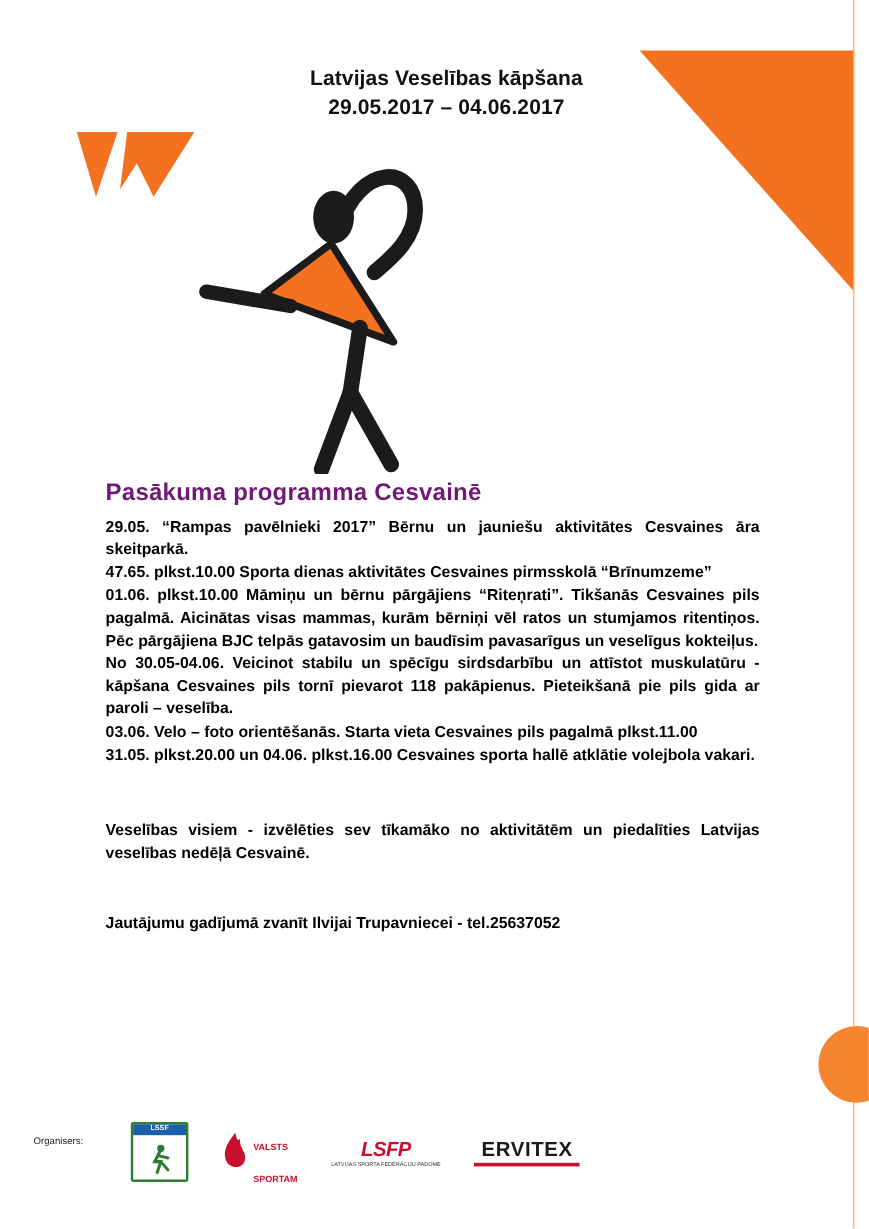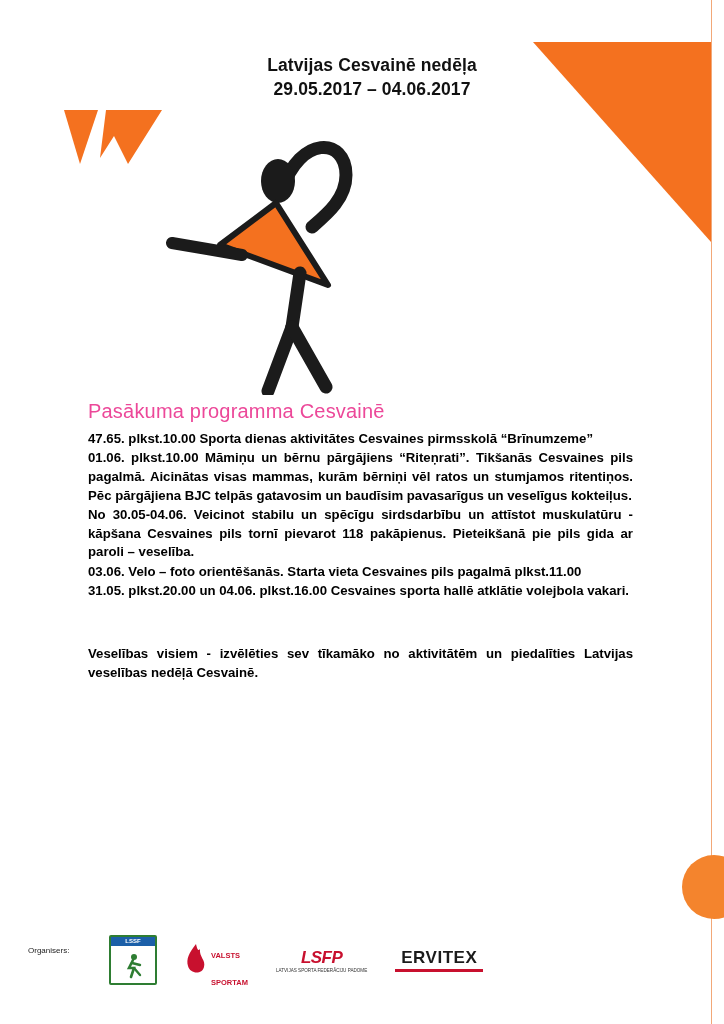--- a/index.html
+++ b/index.html
@@ -94,22 +94,22 @@
 
   
   .content {
     position: absolute;
     left: 88px;
     top: 400px;
     width: 545px;
   }
   .prog-title {
     font-size: 20px;
-    font-weight: normal;
-    color: #ec4899;
+    font-weight: bold;
+    color: #701a75;
     margin: 0 0 7px 0;
     letter-spacing: 0.2px;
   }
   .para {
     font-size: 13.2px;
     font-weight: bold;
     color: #000000;
     text-align: justify;
     line-height: 1.42;
     margin: 0 0 0.5px 0;
@@ -238,21 +238,21 @@
   <div class="circle-bottomright"></div>
 
   <div class="mark-left">
     <svg width="110" height="62" viewBox="0 0 110 62" xmlns="http://www.w3.org/2000/svg">
       <polygon points="6,2 40,2 22,56" fill="#f4711f"></polygon>
       <polygon points="48,2 82,2 104,2 70,56 56,28 42,50" fill="#f4711f"></polygon>
     </svg>
   </div>
 
   <div class="header">
-    <div class="line">Latvijas Cesvainē nedēļa</div>
+    <div class="line">Latvijas Veselības kāpšana</div>
     <div class="line">29.05.2017 – 04.06.2017</div>
   </div>
 
   <div class="figure">
     <svg width="240" height="300" viewBox="0 0 240 300" xmlns="http://www.w3.org/2000/svg">
 
       <path d="M132 95 C 150 40, 196 42, 196 80 C 196 104, 176 120, 162 132" fill="none" stroke="#1b1b1b" stroke-width="13" stroke-linecap="round"></path>
 
       <ellipse cx="128" cy="86" rx="17" ry="22" fill="#1b1b1b"></ellipse>
 
@@ -262,32 +262,34 @@
 
       <path d="M150 178 L 142 232" fill="none" stroke="#1b1b1b" stroke-width="13" stroke-linecap="round"></path>
       <path d="M142 232 L 118 296" fill="none" stroke="#1b1b1b" stroke-width="13" stroke-linecap="round"></path>
       <path d="M142 232 L 176 292" fill="none" stroke="#1b1b1b" stroke-width="13" stroke-linecap="round"></path>
     </svg>
   </div>
 
   <div class="content">
     <div class="prog-title">Pasākuma programma Cesvainē</div>
 
+    <p class="para">29.05.  “Rampas pavēlnieki 2017” Bērnu un jauniešu aktivitātes Cesvaines āra skeitparkā.</p>
     <p class="para">47.65. plkst.10.00  Sporta dienas aktivitātes Cesvaines pirmsskolā “Brīnumzeme”</p>
     <p class="para">01.06.  plkst.10.00  Māmiņu un bērnu pārgājiens “Riteņrati”. Tikšanās Cesvaines pils pagalmā. Aicinātas visas mammas, kurām bērniņi vēl ratos un stumjamos ritentiņos. Pēc pārgājiena BJC telpās gatavosim un baudīsim pavasarīgus un veselīgus kokteiļus.</p>
     <p class="para">No 30.05-04.06. Veicinot stabilu un spēcīgu sirdsdarbību un attīstot muskulatūru  - kāpšana Cesvaines pils tornī pievarot 118 pakāpienus. Pieteikšanā pie pils gida ar paroli – veselība.</p>
     <p class="para">03.06.  Velo – foto orientēšanās. Starta vieta Cesvaines pils pagalmā plkst.11.00</p>
     <p class="para">31.05.  plkst.20.00   un 04.06.  plkst.16.00 Cesvaines sporta hallē atklātie volejbola vakari.</p>
 
     <div class="spacer-lg"></div>
 
     <p class="para">Veselības visiem - izvēlēties sev tīkamāko no aktivitātēm un piedalīties Latvijas veselības nedēļā Cesvainē.</p>
 
     <div class="spacer-md"></div>
 
+    <p class="contact">Jautājumu gadījumā zvanīt Ilvijai Trupavniecei  - tel.25637052</p>
   </div>
 
   <div class="footer">
     <div class="organisers-label">Organisers:</div>
 
     <div class="logos">
 
       <div class="logo">
         <div class="logo-lssf">
           <div class="top">LSSF</div>

